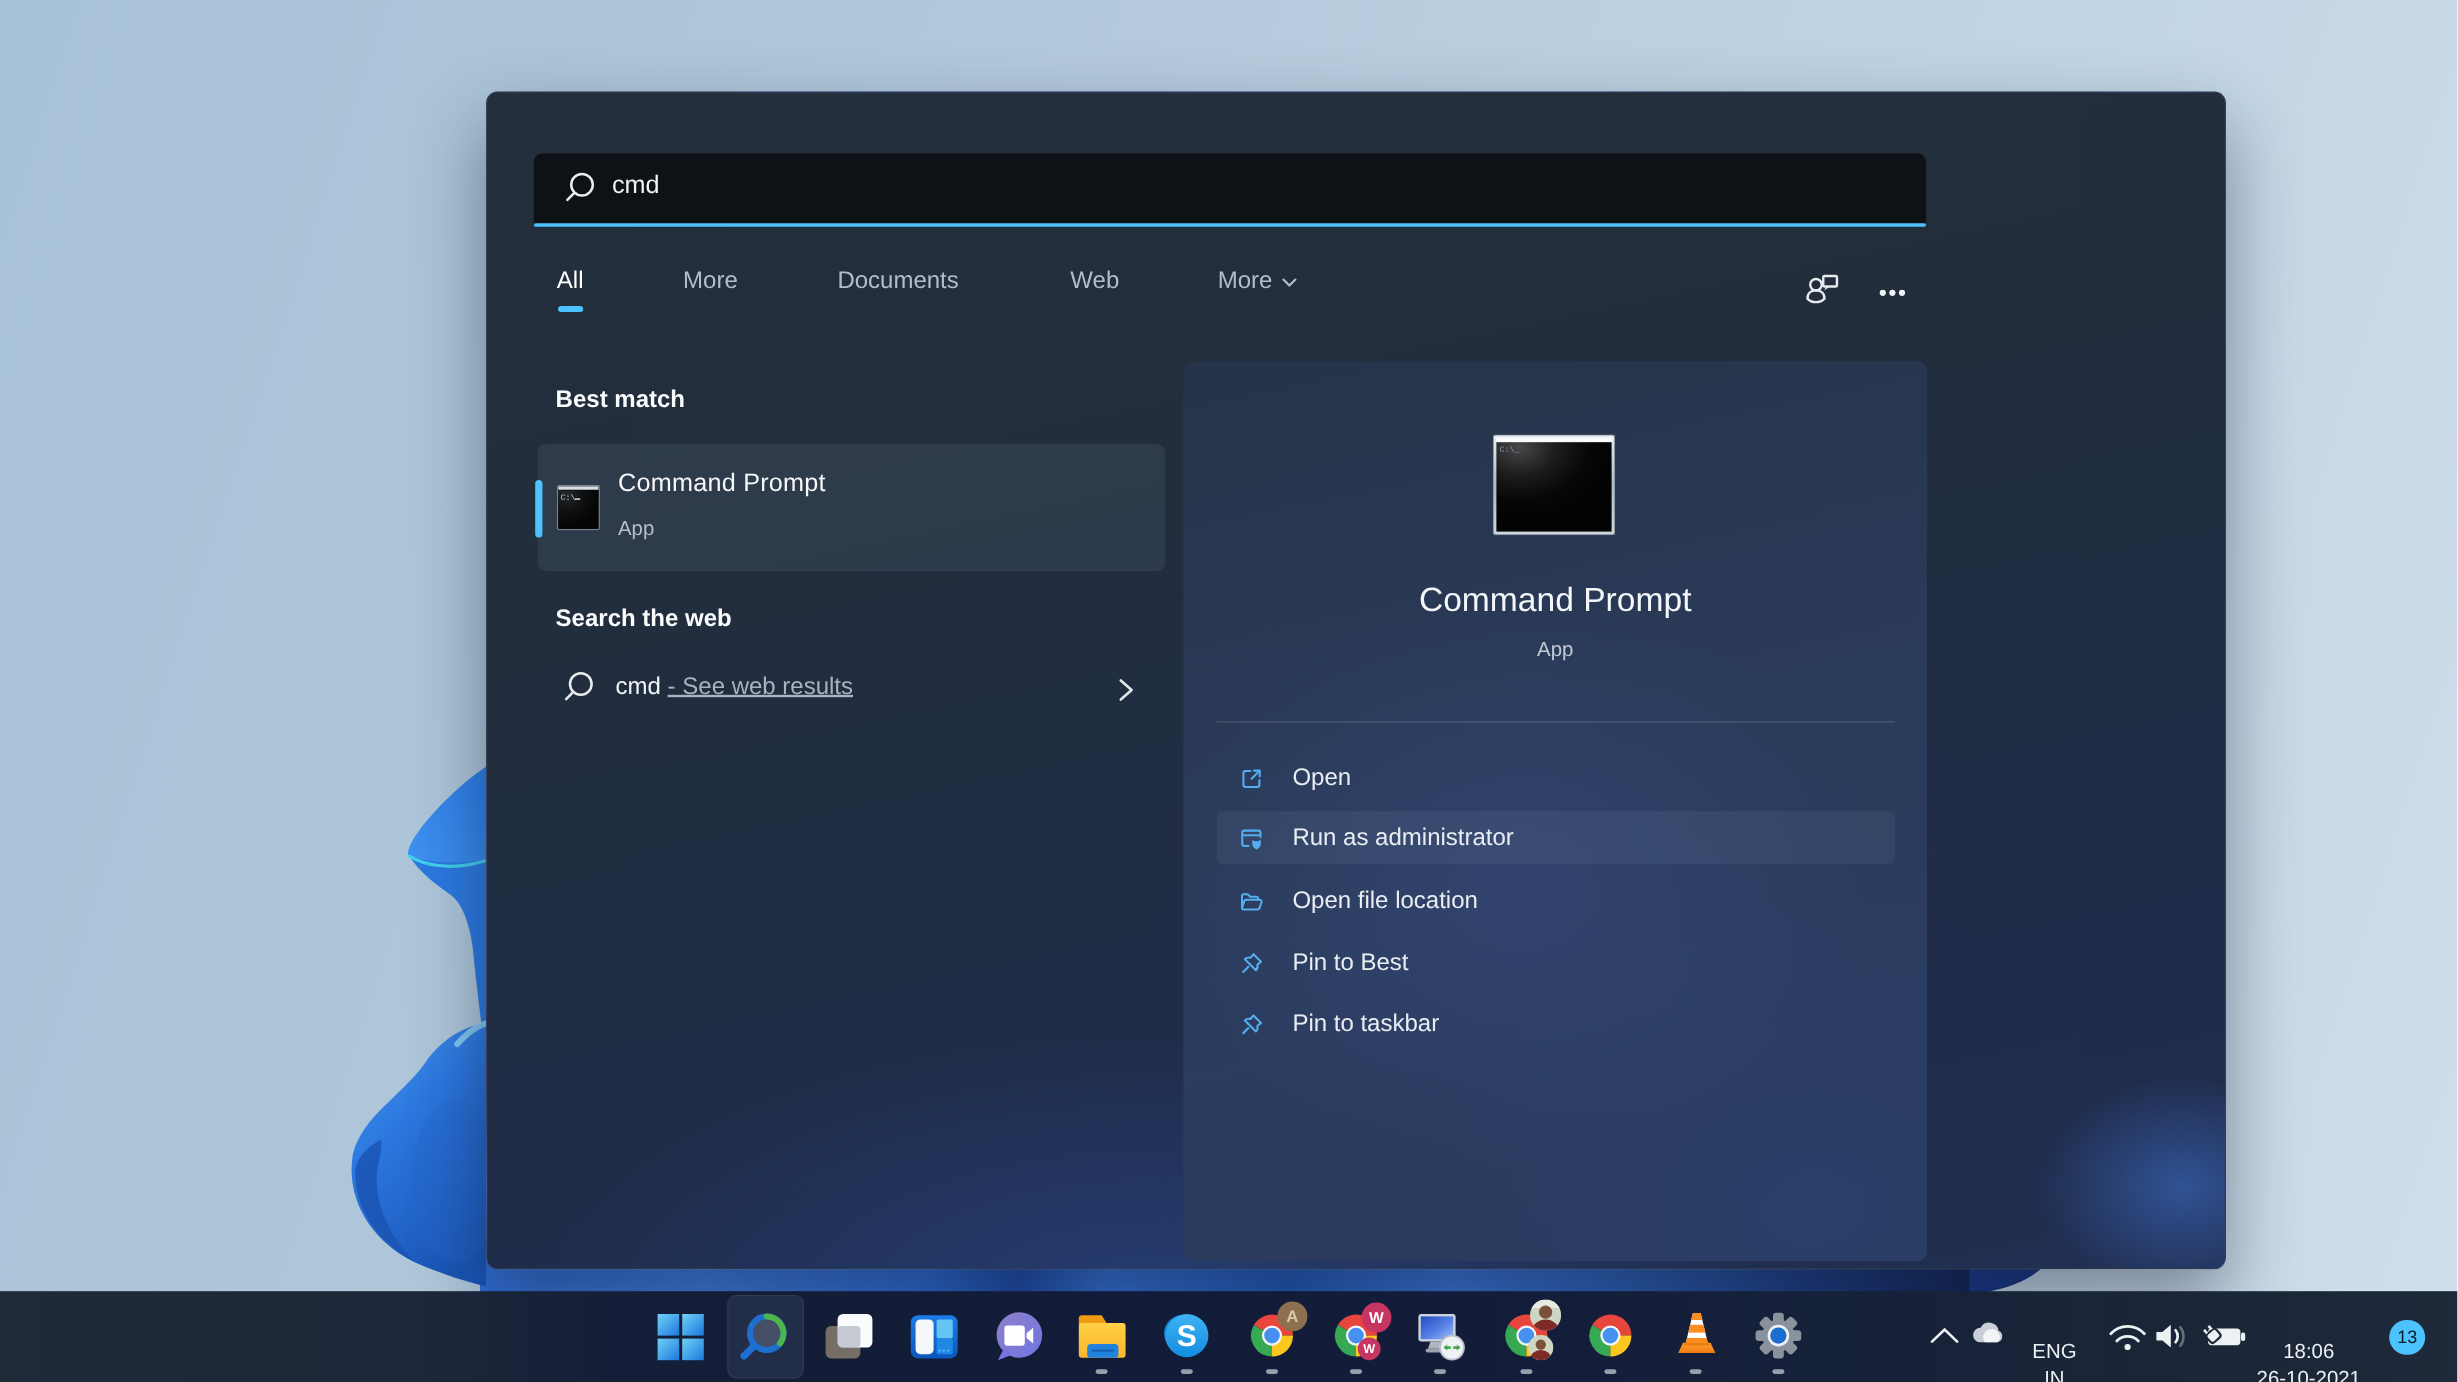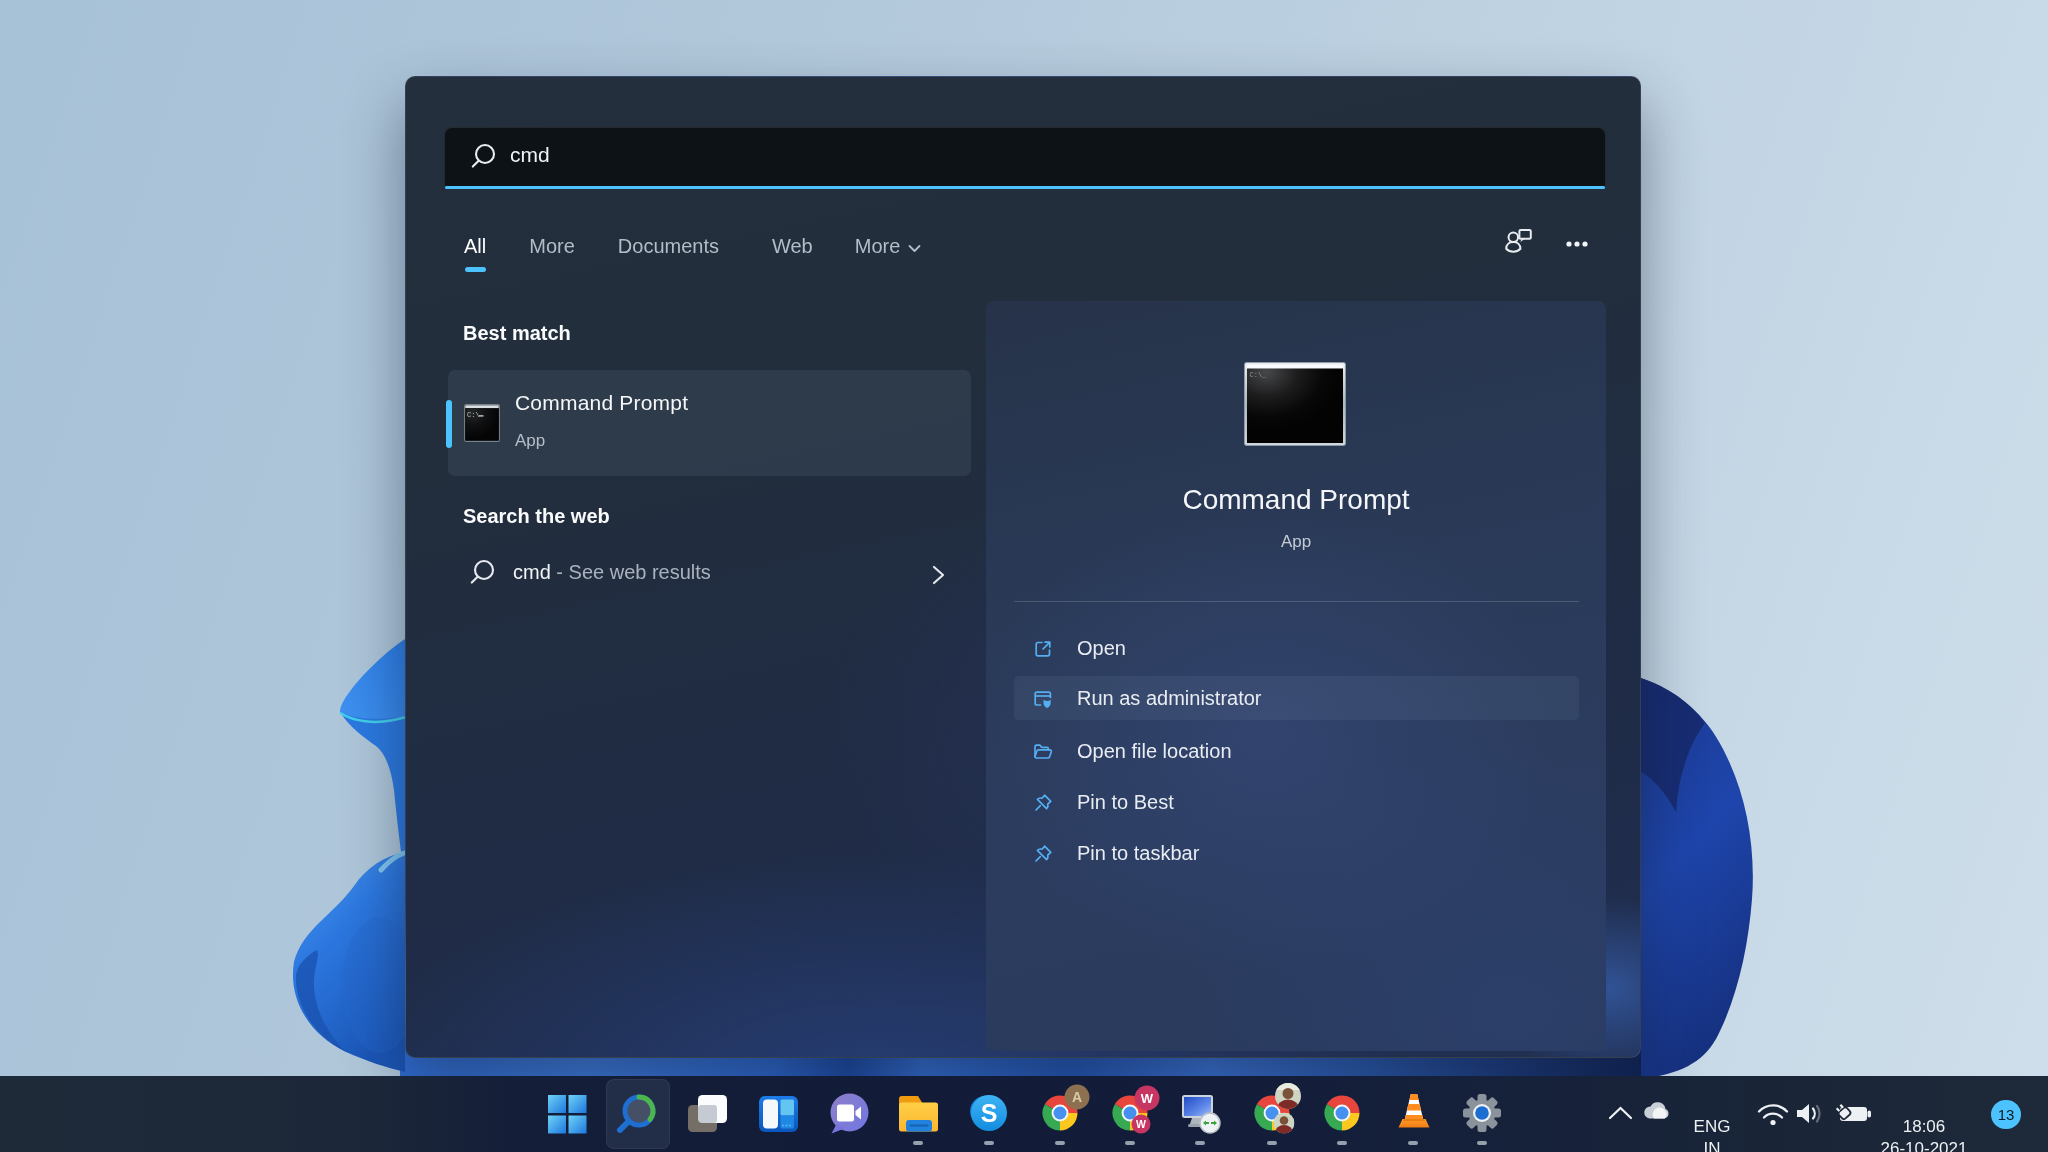--- a/index.html
+++ b/index.html
@@ -2,50 +2,50 @@
 <html><head>
 <meta charset="utf-8">
 <style>
 * { margin:0; padding:0; box-sizing:border-box; }
 html,body { width:2048px; height:1152px; overflow:hidden; font-family:"Liberation Sans", sans-serif; }
 #stage { position:relative; width:2048px; height:1152px; overflow:hidden;
   background:linear-gradient(108deg, #a7c1d7 0%, #b0c7da 30%, #bdd1e1 60%, #c8d9e7 85%, #cfdfeb 100%); }
 #bloom { position:absolute; left:0; top:0; }
 
 
-#panel { position:absolute; left:405px; top:76px; width:1236px; height:982px;
+#panel { position:absolute; left:405px; top:76px; width:1450px; height:982px;
   border-radius:10px; border:1px solid rgba(255,255,255,0.09);
   background:
     radial-gradient(170px 130px at 97.5% 93%, rgba(62,112,205,0.55), rgba(62,112,205,0) 70%),
     radial-gradient(500px 360px at 62% 66%, rgba(40,52,100,0.55), rgba(40,52,100,0) 70%),
     radial-gradient(800px 360px at 38% 103%, rgba(44,76,152,0.5), rgba(44,76,152,0) 65%),
     linear-gradient(168deg, #242f3d 0%, #222e3c 32%, #202c44 62%, #1f2c4b 82%, #212f52 100%);
   box-shadow:0 28px 60px rgba(20,30,50,0.45);
 }
 #searchbox { position:absolute; left:38px; top:50px; width:1162px; height:60px;
   background:#0d1217; border:1px solid rgba(255,255,255,0.10); border-bottom:none;
   border-radius:8px 8px 3px 3px; }
 #searchbox .bluebar { position:absolute; left:0; bottom:-2px; width:100%; height:3px; background:#4cc2ff; border-radius:2px; }
 #searchbox .stext { position:absolute; left:65px; top:15px; font-size:21px; color:#f0f3f5; }
 .sicon { position:absolute; }
 
-#tabs { position:absolute; left:58px; top:158px; display:flex; font-size:20px; color:#b3bdc7; align-items:center; }
+#tabs { position:absolute; left:58px; top:146px; display:flex; font-size:20px; color:#b3bdc7; align-items:center;gap:40px; }
 #tabs .tab { margin-right:41px; }
 #tabs .active { color:#ffffff; position:relative; }
 #tabs .active .underline { position:absolute; left:1px; top:32px; width:21px; height:5px; border-radius:3px; background:#4cc2ff; }
 
 
 .h-label { position:absolute; font-size:20px; font-weight:bold; color:#fafbfc; }
 #bestcard { position:absolute; left:42px; top:293px; width:523px; height:106px; border-radius:7px;
   background:rgba(160,180,205,0.10); }
 #accent { position:absolute; left:40px; top:323px; width:6px; height:48px; border-radius:3px; background:#4cc2ff; }
 #cp-name { position:absolute; left:109px; top:314px; font-size:21px; letter-spacing:0.2px; color:#f5f7f9; }
 #cp-app  { position:absolute; left:109px; top:354px; font-size:17px; color:#b6bfc9; }
 #webrow-text { position:absolute; left:107px; top:484px; font-size:20px; color:#f2f5f7; }
-#webrow-text .dim { color:#a9b2bd; }
+#webrow-text .dim { color:#a9b2bd;text-decoration:underline; }
 
 
 #rcard { position:absolute; left:580px; top:224px; width:620px; height:750px; border-radius:8px;
   background:
     radial-gradient(420px 340px at 45% 58%, rgba(62,82,140,0.38), rgba(62,82,140,0) 70%),
     radial-gradient(520px 420px at 85% 95%, rgba(48,72,132,0.30), rgba(48,72,132,0) 65%),
     linear-gradient(168deg, #263349 0%, #2a3a58 40%, #2b3c5f 68%, #293a5c 100%);
 }
 #rtitle { position:absolute; left:0; top:183px; width:620px; text-align:center; font-size:28px; color:#f4f6f9; }
 #rapp { position:absolute; left:0; top:231px; width:620px; text-align:center; font-size:17px; color:#c3cad4; }

